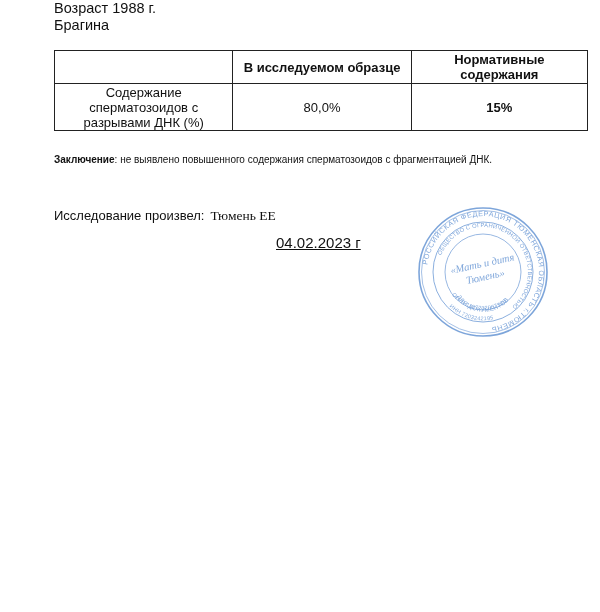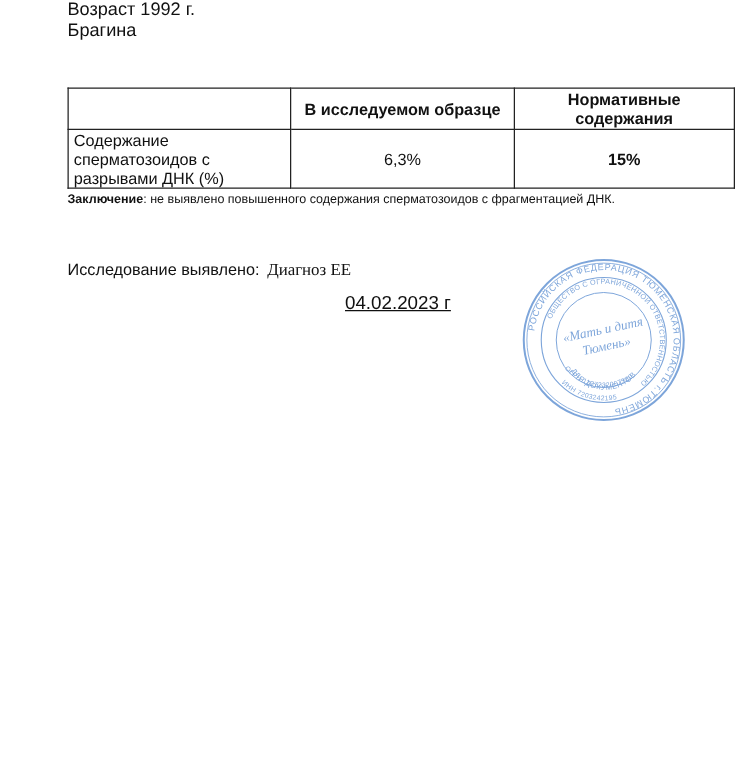--- a/index.html
+++ b/index.html
@@ -25,26 +25,26 @@
     #diagnosis { left: 54px; top: 17px; }
 
     table.results {
       position: absolute;
       left: 54px;
       top: 50px;
       width: 534px;
       border-collapse: collapse;
       font-size: 13px;
       line-height: 15px;
-      margin-top: 20px;
     }
     table.results td, table.results th {
       border: 1px solid #222;
       padding: 0 4px;
       vertical-align: middle;
+      text-align: center;
     }
     table.results th {
       font-weight: bold;
       text-align: center;
       height: 32px;
     }
     table.results td { height: 46px; }
     .col1 { width: 170px; text-align: left; }
     .col2 { width: 170px; text-align: center; }
     .col3 { width: 168px; text-align: center; font-weight: bold; }
@@ -82,44 +82,44 @@
       left: 416px;
       top: 205px;
       width: 134px;
       height: 134px;
       opacity: 0.62;
     }
   </style>
 </head>
 <body>
 
-<div class="abs line-text" id="age">Возраст 1992 г.</div>
+<div class="abs line-text" id="age">Возраст 1988 г.</div>
 <div class="abs line-text" id="diagnosis">Брагина</div>
 
 <table class="results">
   <tbody>
       <tr>
     <th class="col1"></th>
     <th class="col2">В исследуемом образце</th>
     <th class="col3">Нормативные содержания</th>
   </tr>
   <tr>
     <td class="col1">Содержание сперматозоидов с разрывами ДНК (%)</td>
-    <td class="col2">6,3%</td>
+    <td class="col2">80,0%</td>
     <td class="col3">15%</td>
   </tr>
 </tbody>
   </table>
 
 <div class="abs" id="conclusion">
   <b>Заключение</b><span>: не выявлено повышенного содержания сперматозоидов с фрагментацией ДНК.</span>
 </div>
 
 <div class="abs" id="performed">
-  <span>Исследование выявлено:</span><span class="sig">Диагноз ЕЕ</span>
+  <span>Исследование произвел:</span><span class="sig">Тюмень ЕЕ</span>
 </div>
 
 <div class="abs" id="date">04.02.2023 г</div>
 
 <svg class="abs" id="stamp" viewBox="0 0 134 134">
   <defs>
     <path id="outerArc" d="M 67,67 m -56,0 a 56,56 0 1,1 112,0 a 56,56 0 1,1 -112,0"></path>
     <path id="innerArc" d="M 67,67 m -45,0 a 45,45 0 1,1 90,0 a 45,45 0 1,1 -90,0"></path>
     <path id="bottomArc" d="M 30,80 A 40,40 0 0,0 104,80"></path>
     <path id="bottomArc2" d="M 22,84 A 48,48 0 0,0 112,84"></path>

